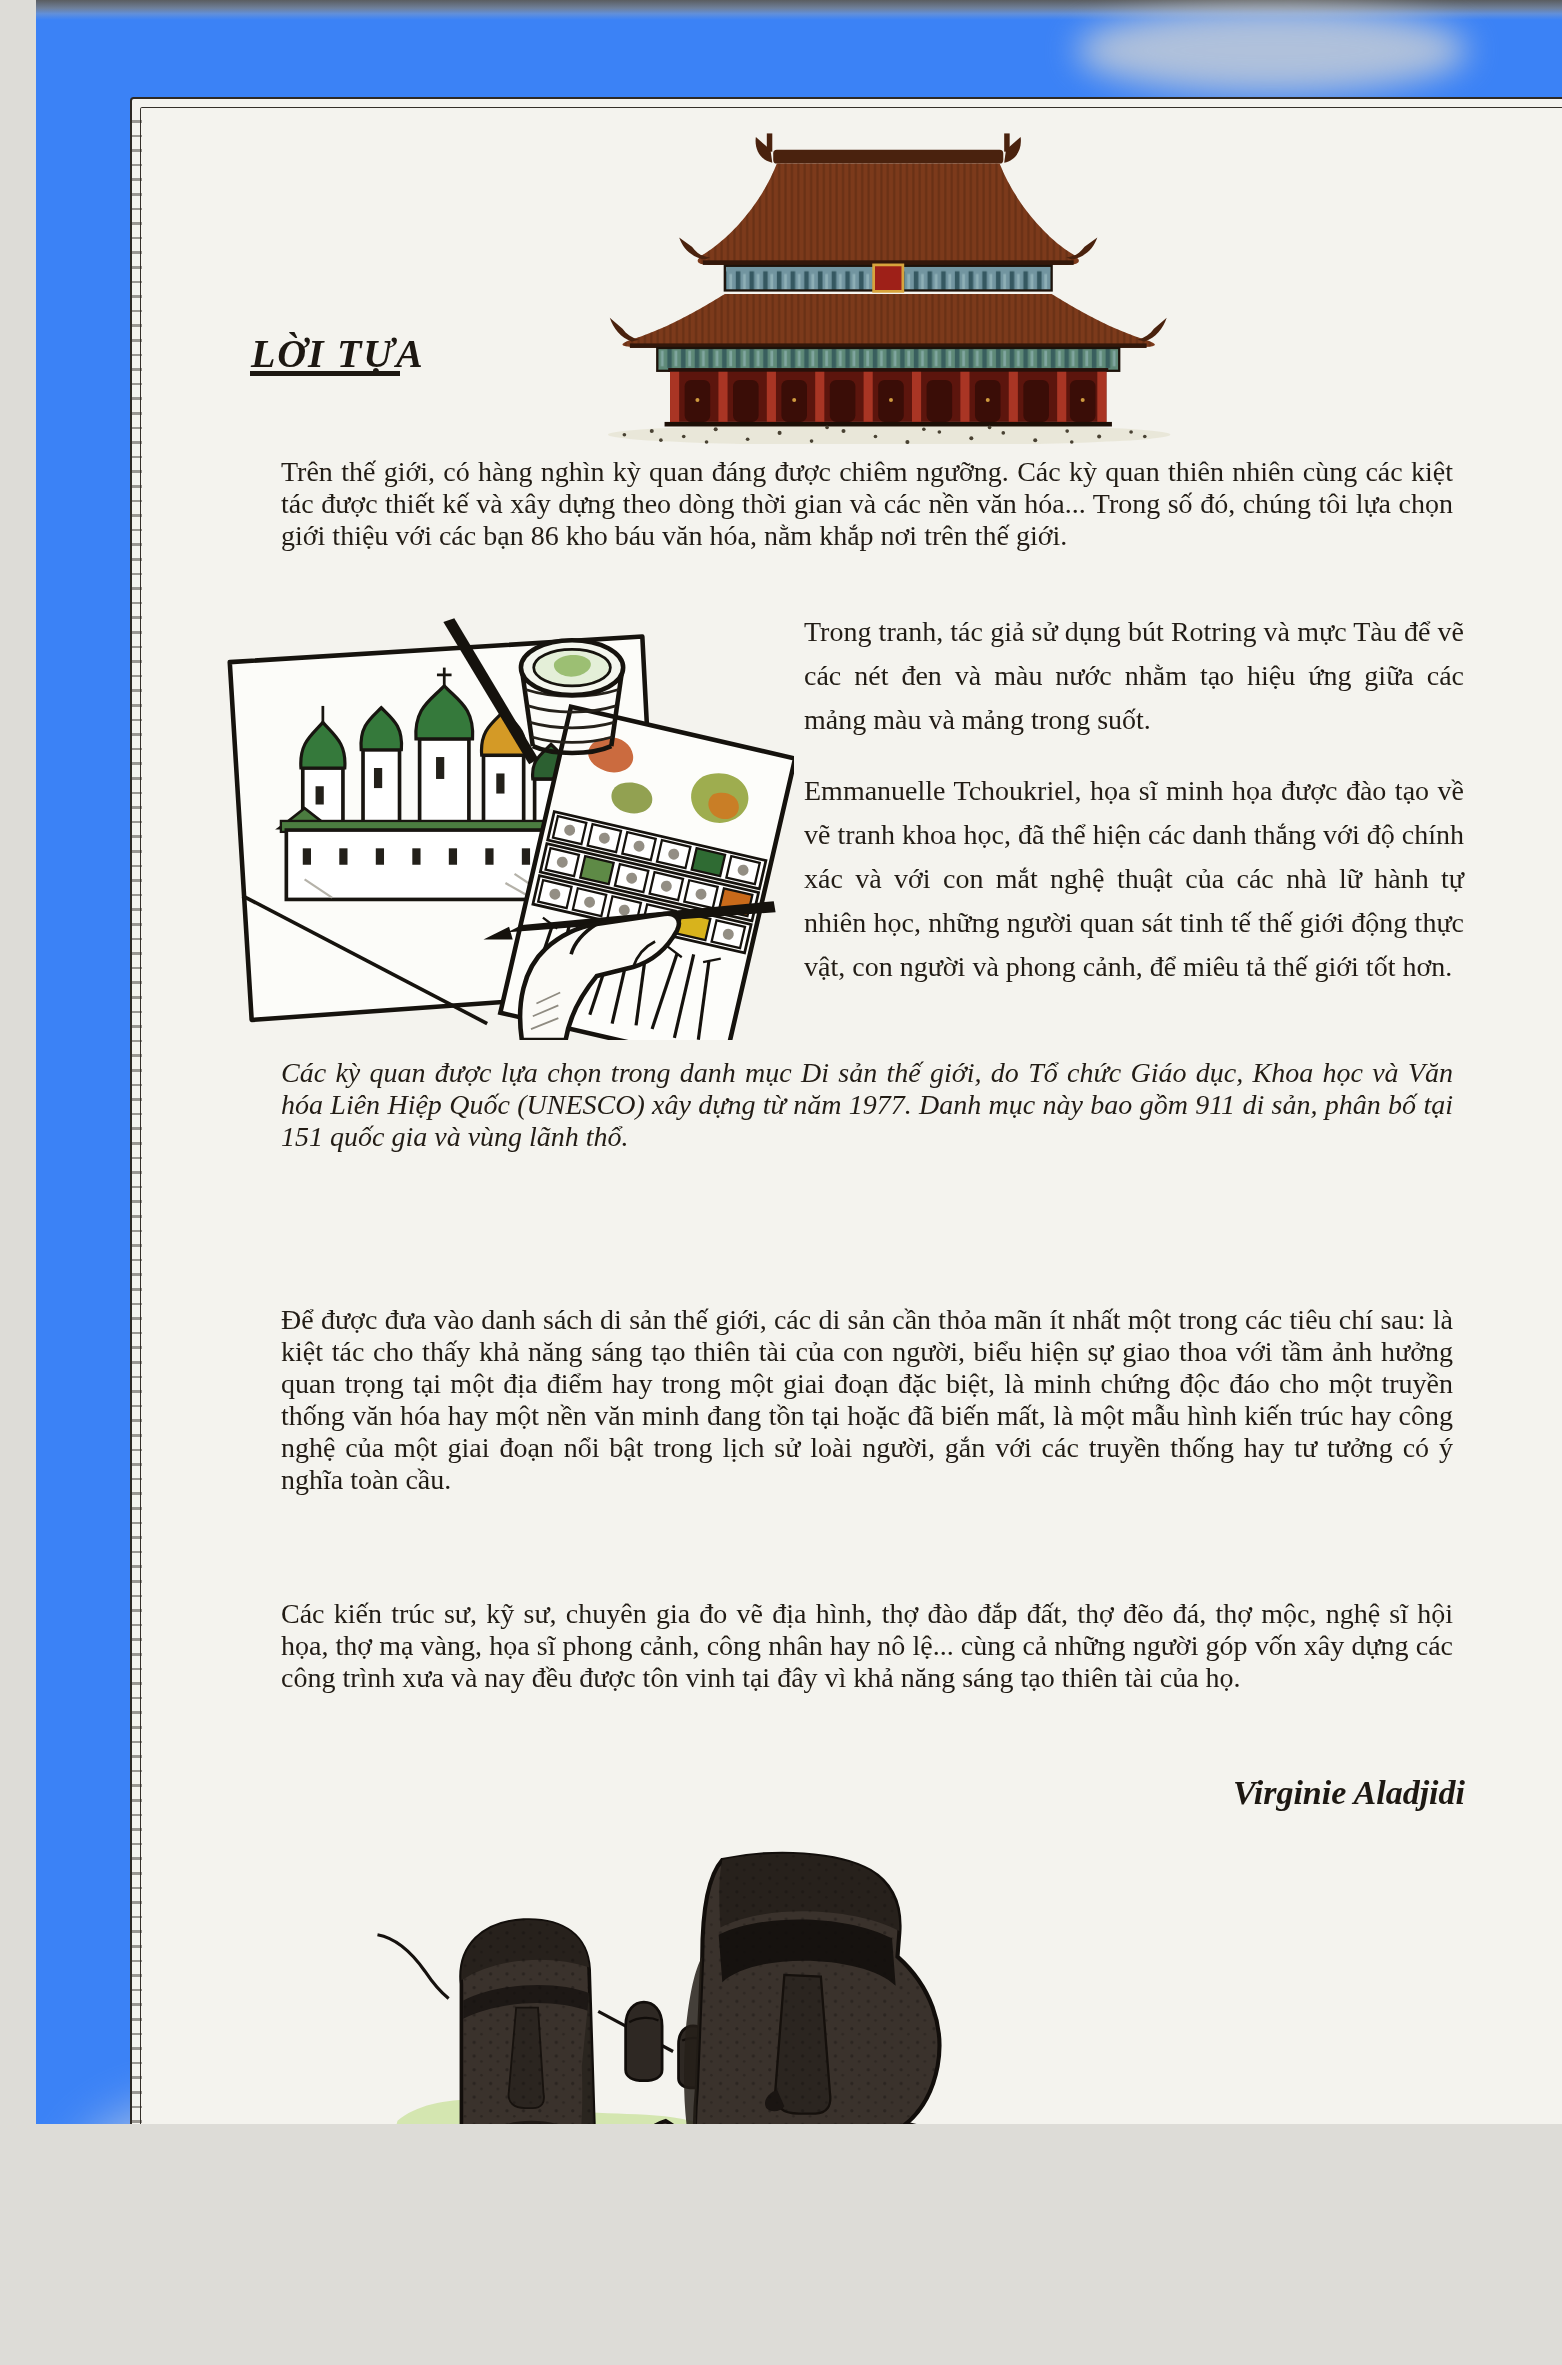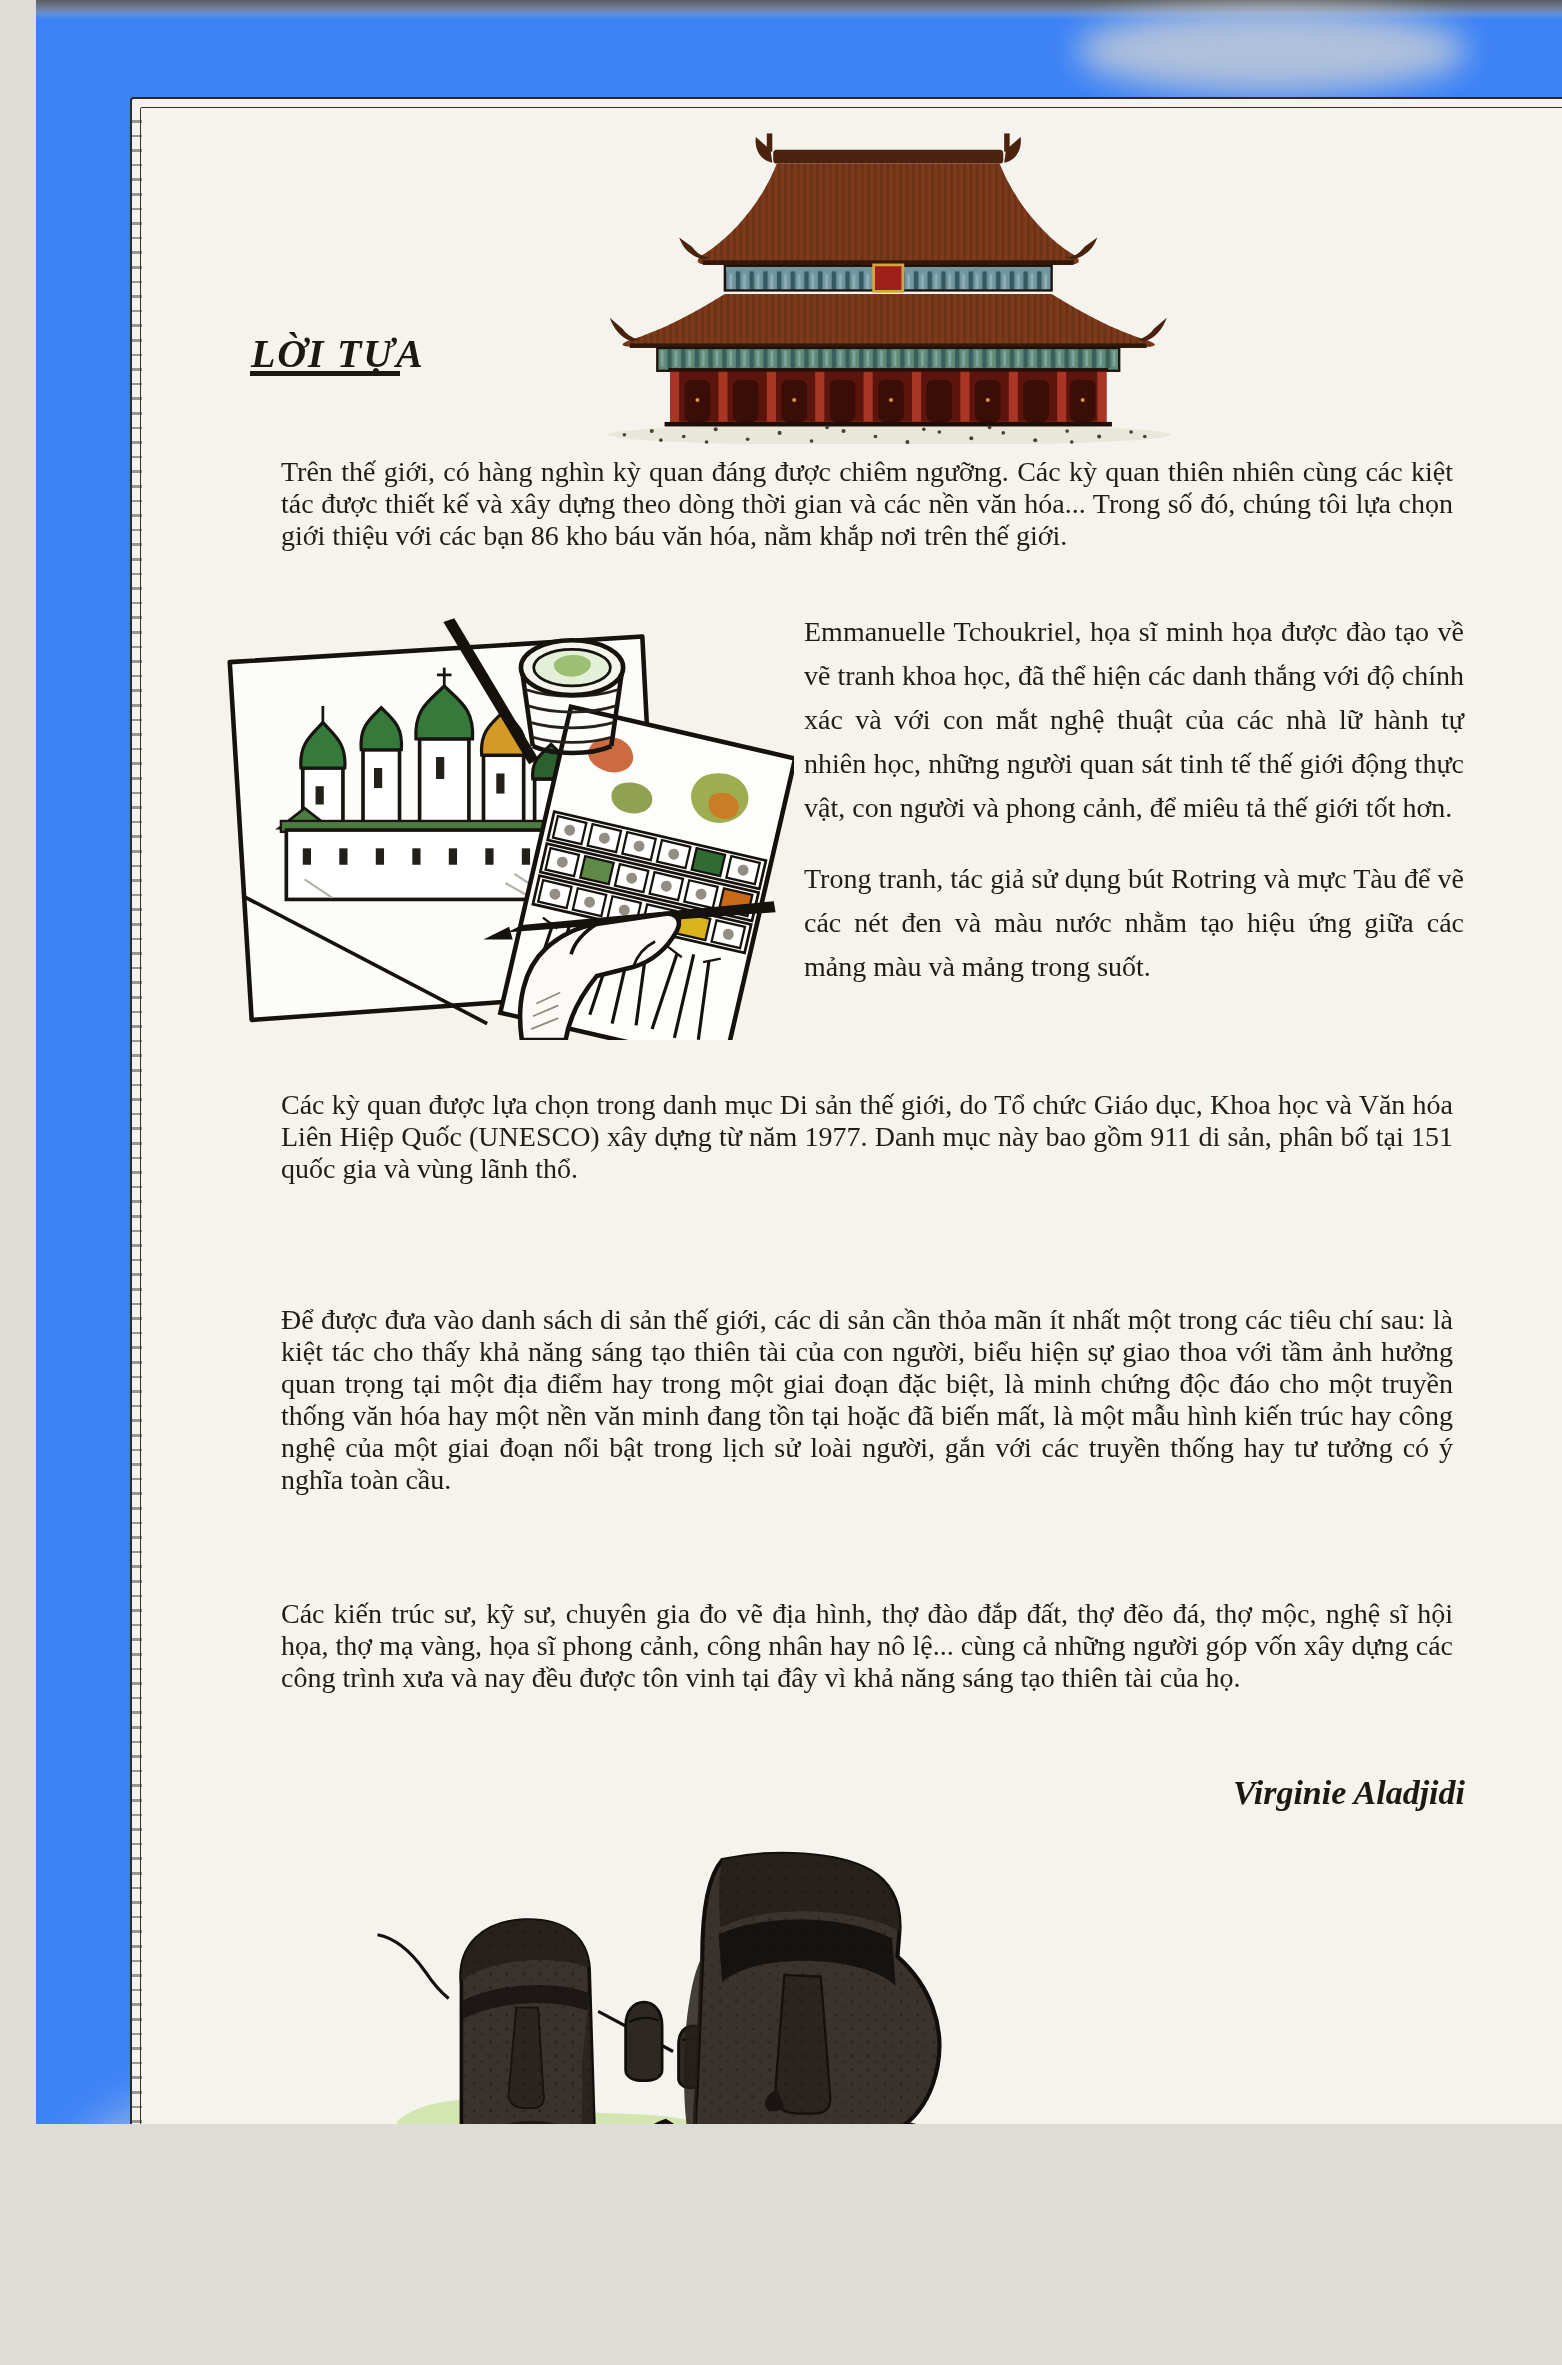--- a/index.html
+++ b/index.html
@@ -20,21 +20,21 @@
      border:1.8px solid #35302a;border-radius:1.8px;}
   .frame-hatch{position:absolute;left:95px;top:108px;width:11px;height:2165px;
      background:repeating-linear-gradient(180deg,transparent 0px,transparent 12px,rgba(46,41,35,.45) 12px,rgba(46,41,35,.45) 14.6px);}
   
   .title{position:absolute;left:215px;top:303px;font-size:40px;font-style:italic;font-weight:700;
      letter-spacing:1.8px;color:#1d1812;}
   .title-underline{position:absolute;left:214px;top:371px;width:150px;height:4.6px;background:#1d1812;}
   
   p{margin:0;text-align:justify;}
   .full{position:absolute;left:245px;width:1172px;font-size:28px;line-height:32px;}
-  .p1{top:456px;} .p4{top:1089px;} .p5{top:1217px;} .p6{top:1304px;} .p7{top:1598px;}
+  .p1{top:456px;} .p4{top:1057px;font-style:italic;} .p5{top:1217px;} .p6{top:1304px;} .p7{top:1598px;}
   .col{position:absolute;left:768px;top:610px;width:660px;font-size:28px;line-height:44px;}
   .col p + p{margin-top:27px;}
   .signature{position:absolute;left:245px;top:1774px;width:1184px;text-align:right;
      font-size:34px;font-style:italic;font-weight:700;color:#1d1812;}
   
   .illus{position:absolute;}
   .illus-temple{left:561px;top:115px;width:598px;height:329px;}
   .illus-paint{left:179px;top:611px;width:579px;height:429px;}
   .illus-moai{left:336px;top:1847px;width:697px;height:409px;}
   svg{display:block;width:100%;height:100%;}
@@ -302,22 +302,22 @@
       <path d="M458,390 C462,378 470,368 482,362" stroke="#16130e" stroke-width="3" fill="none"></path>
       <g stroke="#8f8b81" stroke-width="2">
         <path d="M352,430 l26,-12"></path>
           <path d="M348,444 l28,-12"></path>
           <path d="M346,458 l30,-12"></path>
       </g>
     </svg>
   </div>
 
   <div class="col">
+    <p>Trong tranh, tác giả sử dụng bút Rotring và mực Tàu để vẽ các nét đen và màu nước nhằm tạo hiệu ứng giữa các mảng màu và mảng trong suốt.</p>
     <p>Emmanuelle Tchoukriel, họa sĩ minh họa được đào tạo về vẽ tranh khoa học, đã thể hiện các danh thắng với độ chính xác và với con mắt nghệ thuật của các nhà lữ hành tự nhiên học, những người quan sát tinh tế thế giới động thực vật, con người và phong cảnh, để miêu tả thế giới tốt hơn.</p>
-    <p>Trong tranh, tác giả sử dụng bút Rotring và mực Tàu để vẽ các nét đen và màu nước nhằm tạo hiệu ứng giữa các mảng màu và mảng trong suốt.</p>
   </div>
 
   <p class="full p4">Các kỳ quan được lựa chọn trong danh mục Di sản thế giới, do Tổ chức Giáo dục, Khoa học và Văn hóa Liên Hiệp Quốc (UNESCO) xây dựng từ năm 1977. Danh mục này bao gồm 911 di sản, phân bố tại 151 quốc gia và vùng lãnh thổ.</p>
   <p class="full p6">Để được đưa vào danh sách di sản thế giới, các di sản cần thỏa mãn ít nhất một trong các tiêu chí sau: là kiệt tác cho thấy khả năng sáng tạo thiên tài của con người, biểu hiện sự giao thoa với tầm ảnh hưởng quan trọng tại một địa điểm hay trong một giai đoạn đặc biệt, là minh chứng độc đáo cho một truyền thống văn hóa hay một nền văn minh đang tồn tại hoặc đã biến mất, là một mẫu hình kiến trúc hay công nghệ của một giai đoạn nổi bật trong lịch sử loài người, gắn với các truyền thống hay tư tưởng có ý nghĩa toàn cầu.</p>
   <p class="full p7">Các kiến trúc sư, kỹ sư, chuyên gia đo vẽ địa hình, thợ đào đắp đất, thợ đẽo đá, thợ mộc, nghệ sĩ hội họa, thợ mạ vàng, họa sĩ phong cảnh, công nhân hay nô lệ... cùng cả những người góp vốn xây dựng các công trình xưa và nay đều được tôn vinh tại đây vì khả năng sáng tạo thiên tài của họ.</p>
 
   <div class="signature">Virginie Aladjidi</div>
 
   <div class="illus illus-moai">
     <svg viewBox="0 0 764 448" xmlns="http://www.w3.org/2000/svg">

